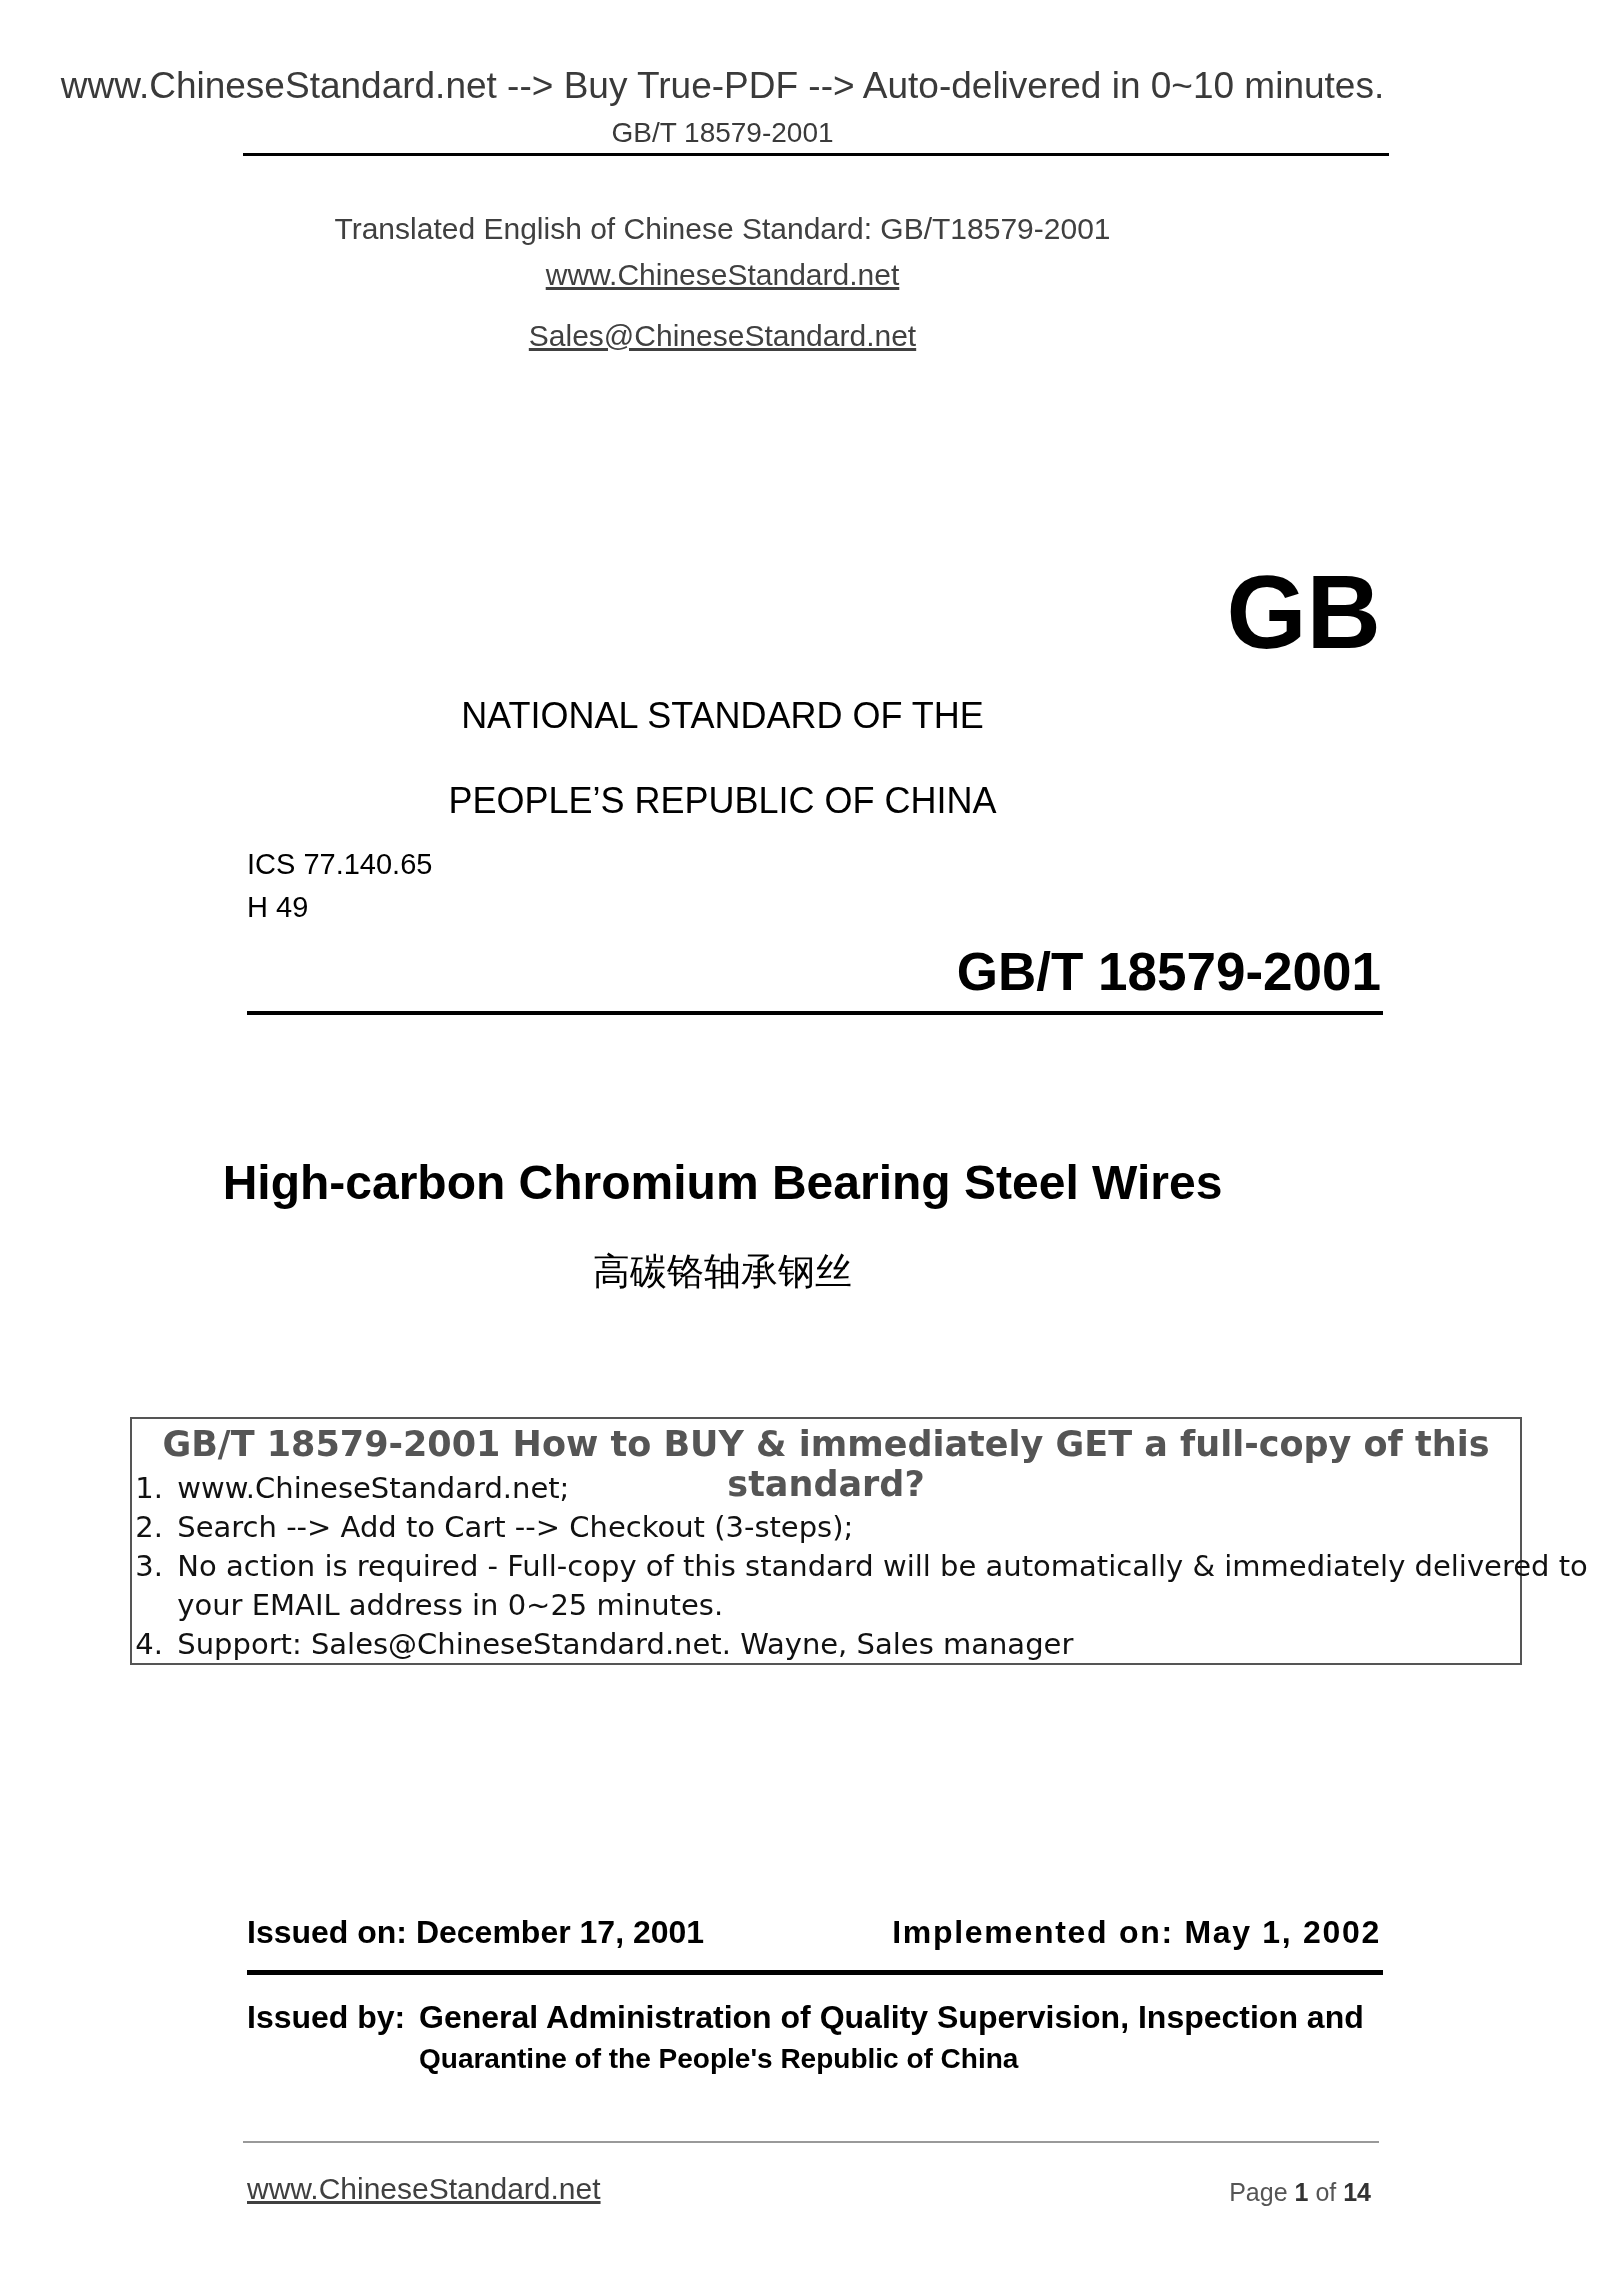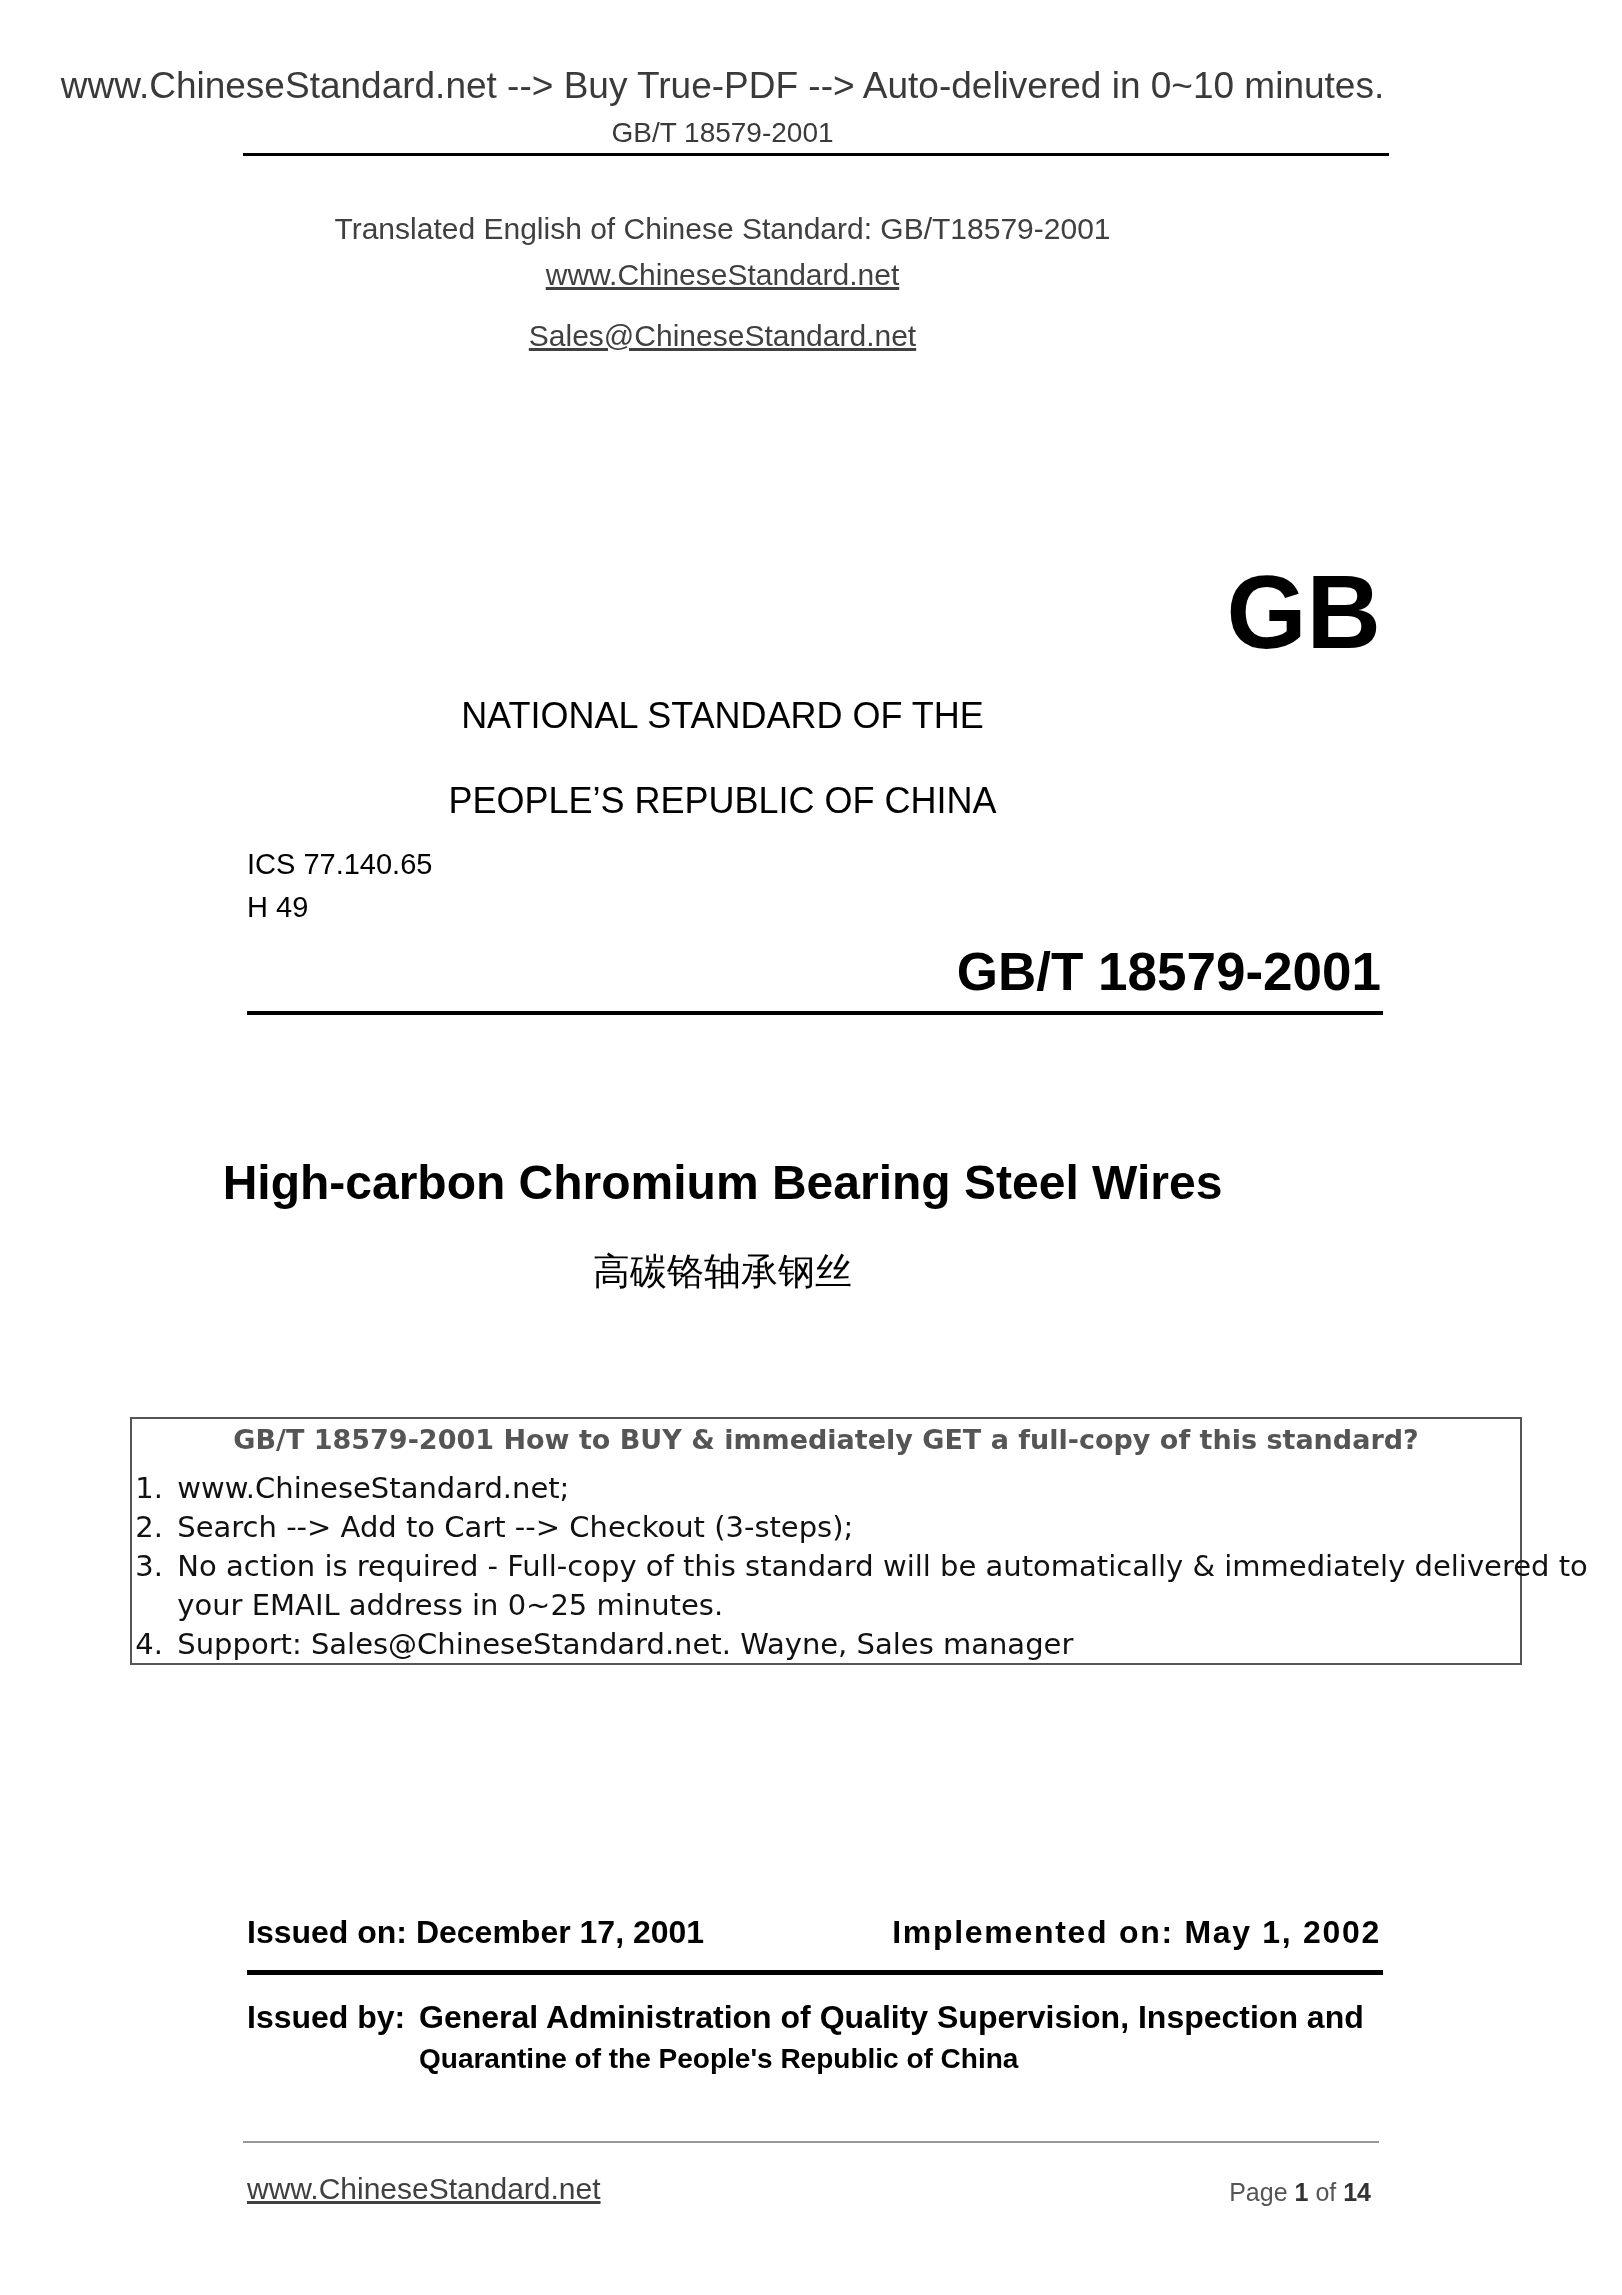--- a/index.html
+++ b/index.html
@@ -15,21 +15,21 @@
   #gb-mark { top:554px; right:242px; font-size:103px; font-weight:bold; }
   #nat1 { top:695px; font-size:36px; }
   #nat2 { top:780px; font-size:36px; }
   #ics { top:848px; left:247px; font-size:29px; }
   #ccs { top:891px; left:247px; font-size:29px; }
   #code-big { top:941px; right:242px; font-size:53px; font-weight:bold; }
   #code-rule { top:1011px; left:247px; width:1136px; height:4.2px; background:#000; }
   #title-en { top:1155px; font-size:48px; font-weight:bold; }
   #title-cn { top:1247px; font-size:37px; font-family:Liberation Mono, monospace; }
   #buy-box { top:1417px; left:130px; width:1392px; height:248px; border:2.5px solid #555; box-sizing:border-box; font-family:"DejaVu Sans", sans-serif; }
-  #buy-title { position:absolute; top:5px; left:0; width:100%; text-align:center; font-size:27px; font-weight:bold; color:#555; }
+  #buy-title { position:absolute; top:5px; left:0; width:100%; text-align:center; font-size:35px; font-weight:bold; color:#555; }
   .buy-item { position:absolute; left:3.3px; font-size:29px; color:#111; white-space:nowrap; }
   .buy-item .num { display:inline-block; width:42px; }
   #issued-on { top:1914px; left:247px; font-size:32px; font-weight:bold; }
   #impl-on { top:1914px; right:242px; font-size:32px; font-weight:bold; letter-spacing:1.7px; }
   #issue-rule { top:1970px; left:247px; width:1136px; height:5px; background:#000; }
   #issued-by-label { top:1999px; left:247px; font-size:32px; font-weight:bold; }
   #issued-by-1 { top:1999px; left:419px; font-size:32px; font-weight:bold; }
   #issued-by-2 { top:2043px; left:419px; font-size:28px; font-weight:bold; }
   #footer-rule { top:2141px; left:243px; width:1136px; height:1.7px; background:#999; }
   #footer-link { top:2172px; left:247px; font-size:30px; color:#404040; text-decoration:underline; }

